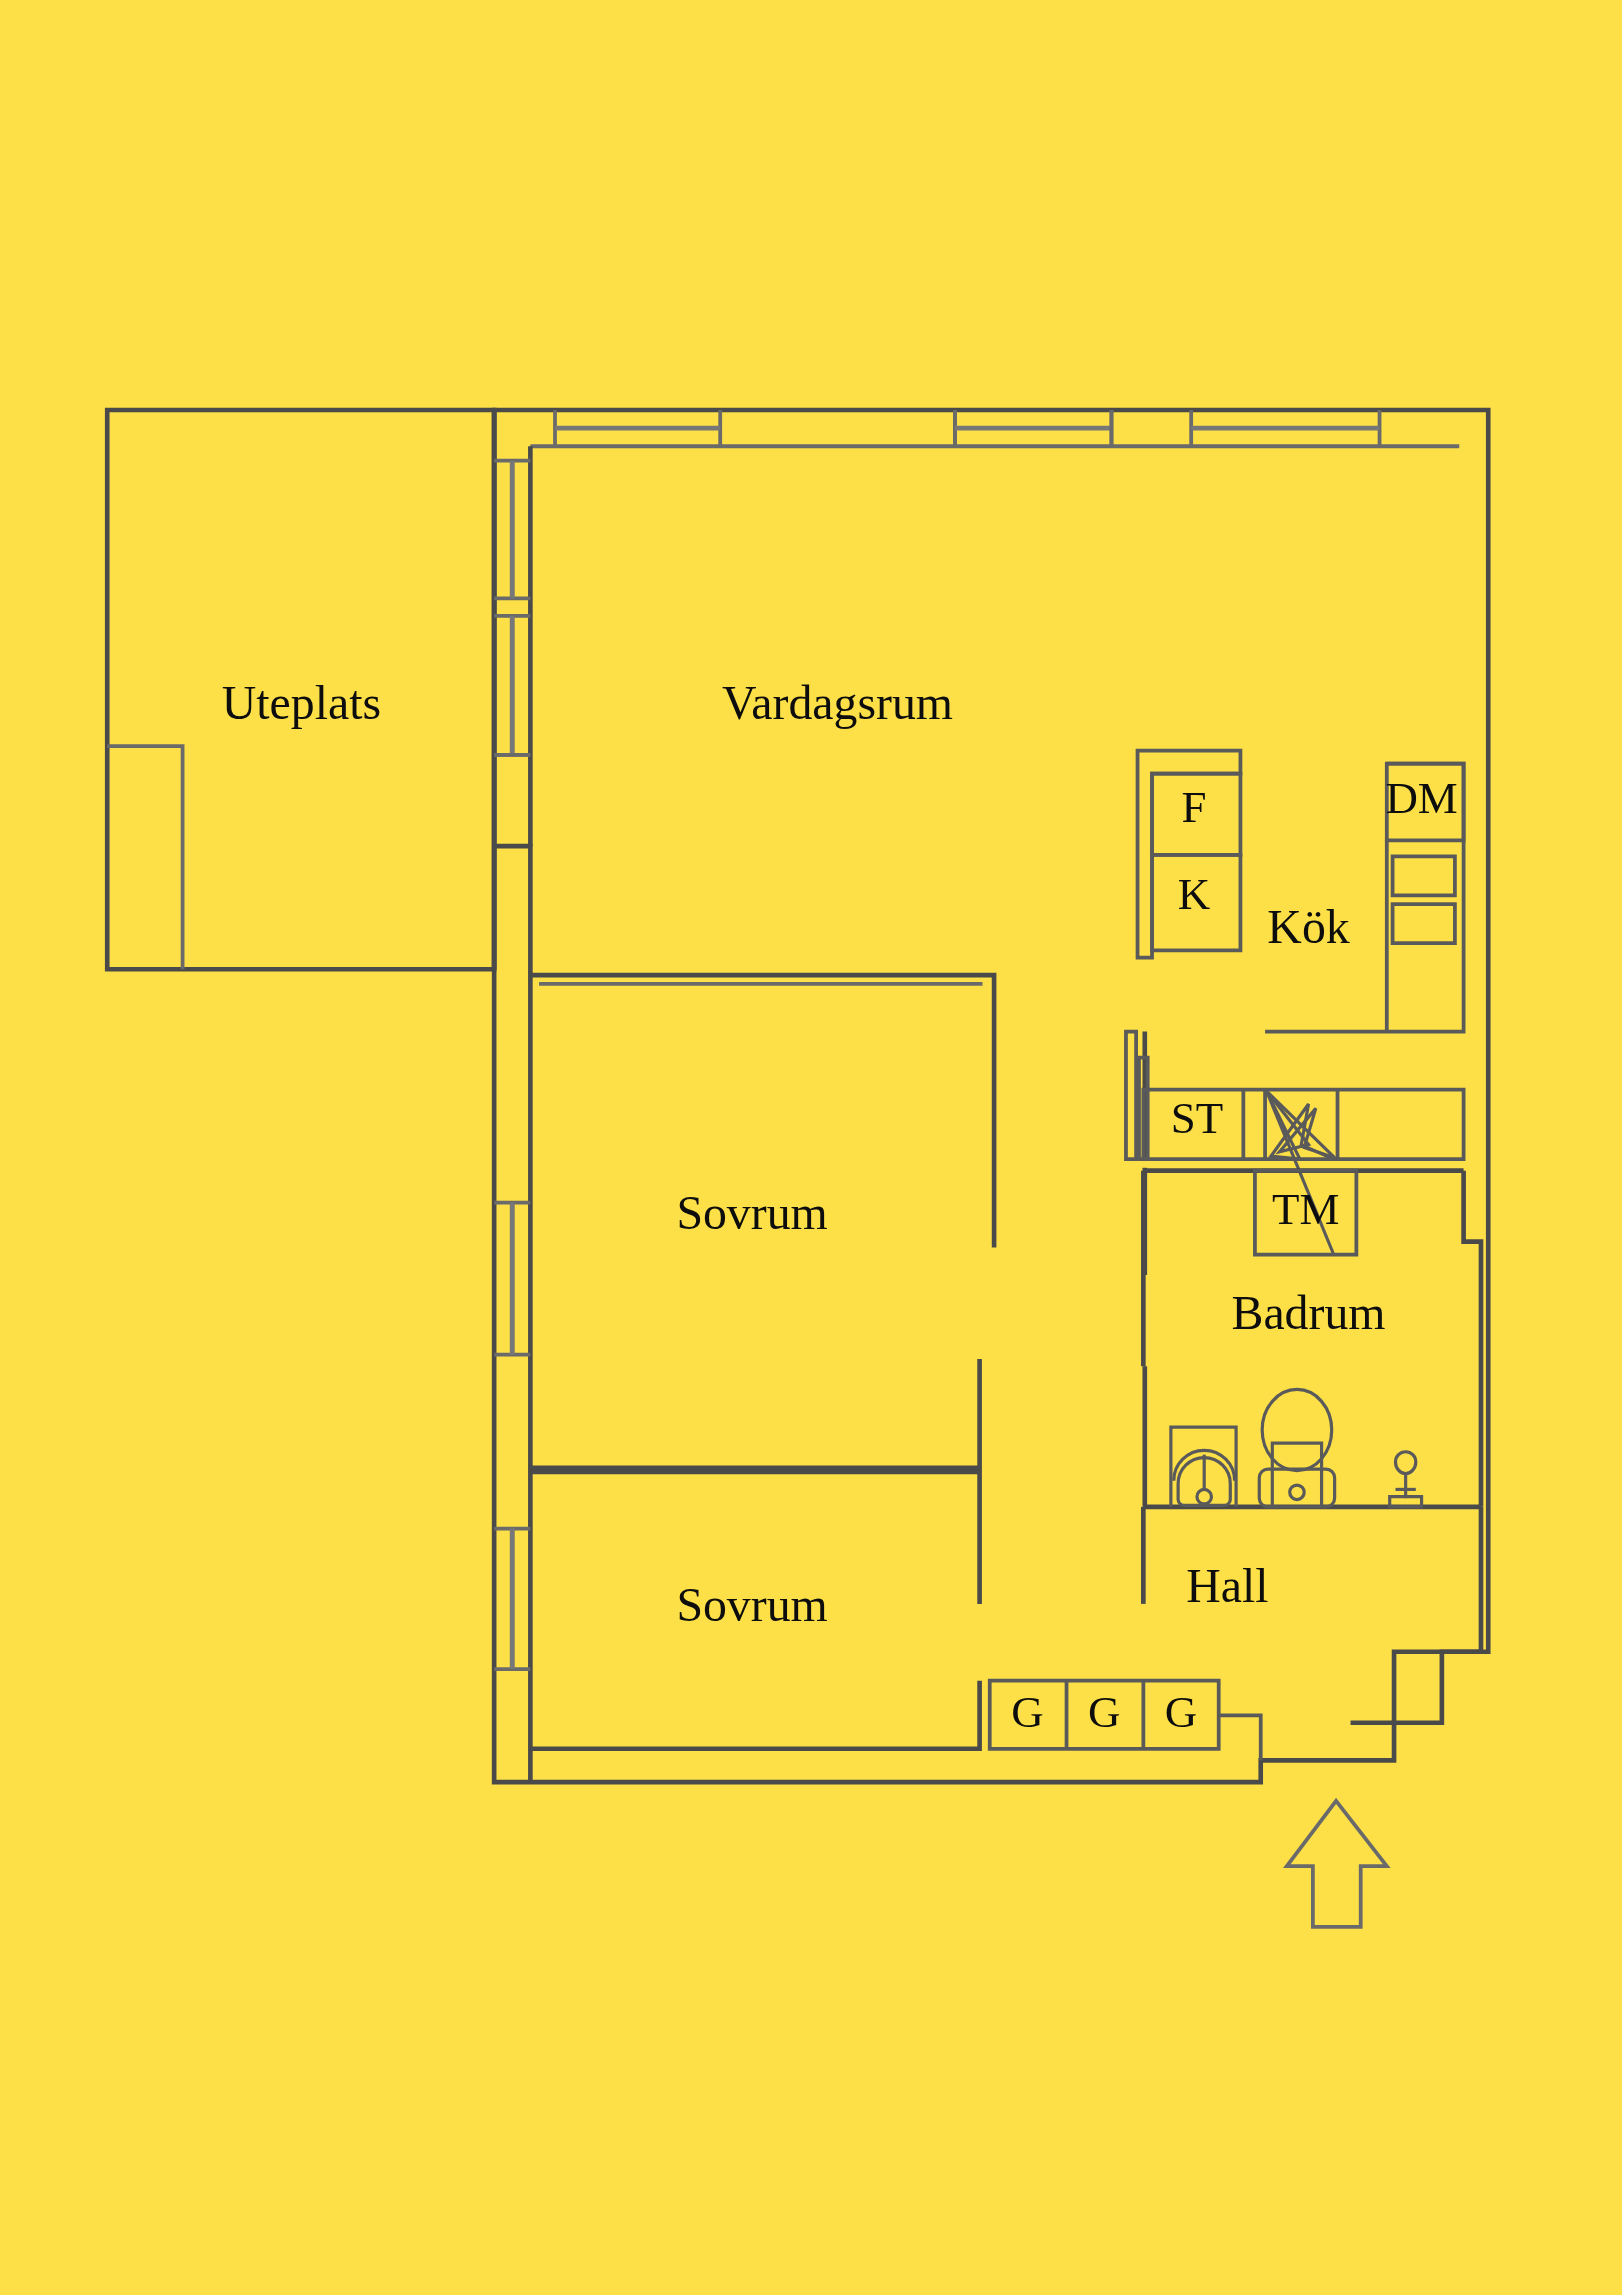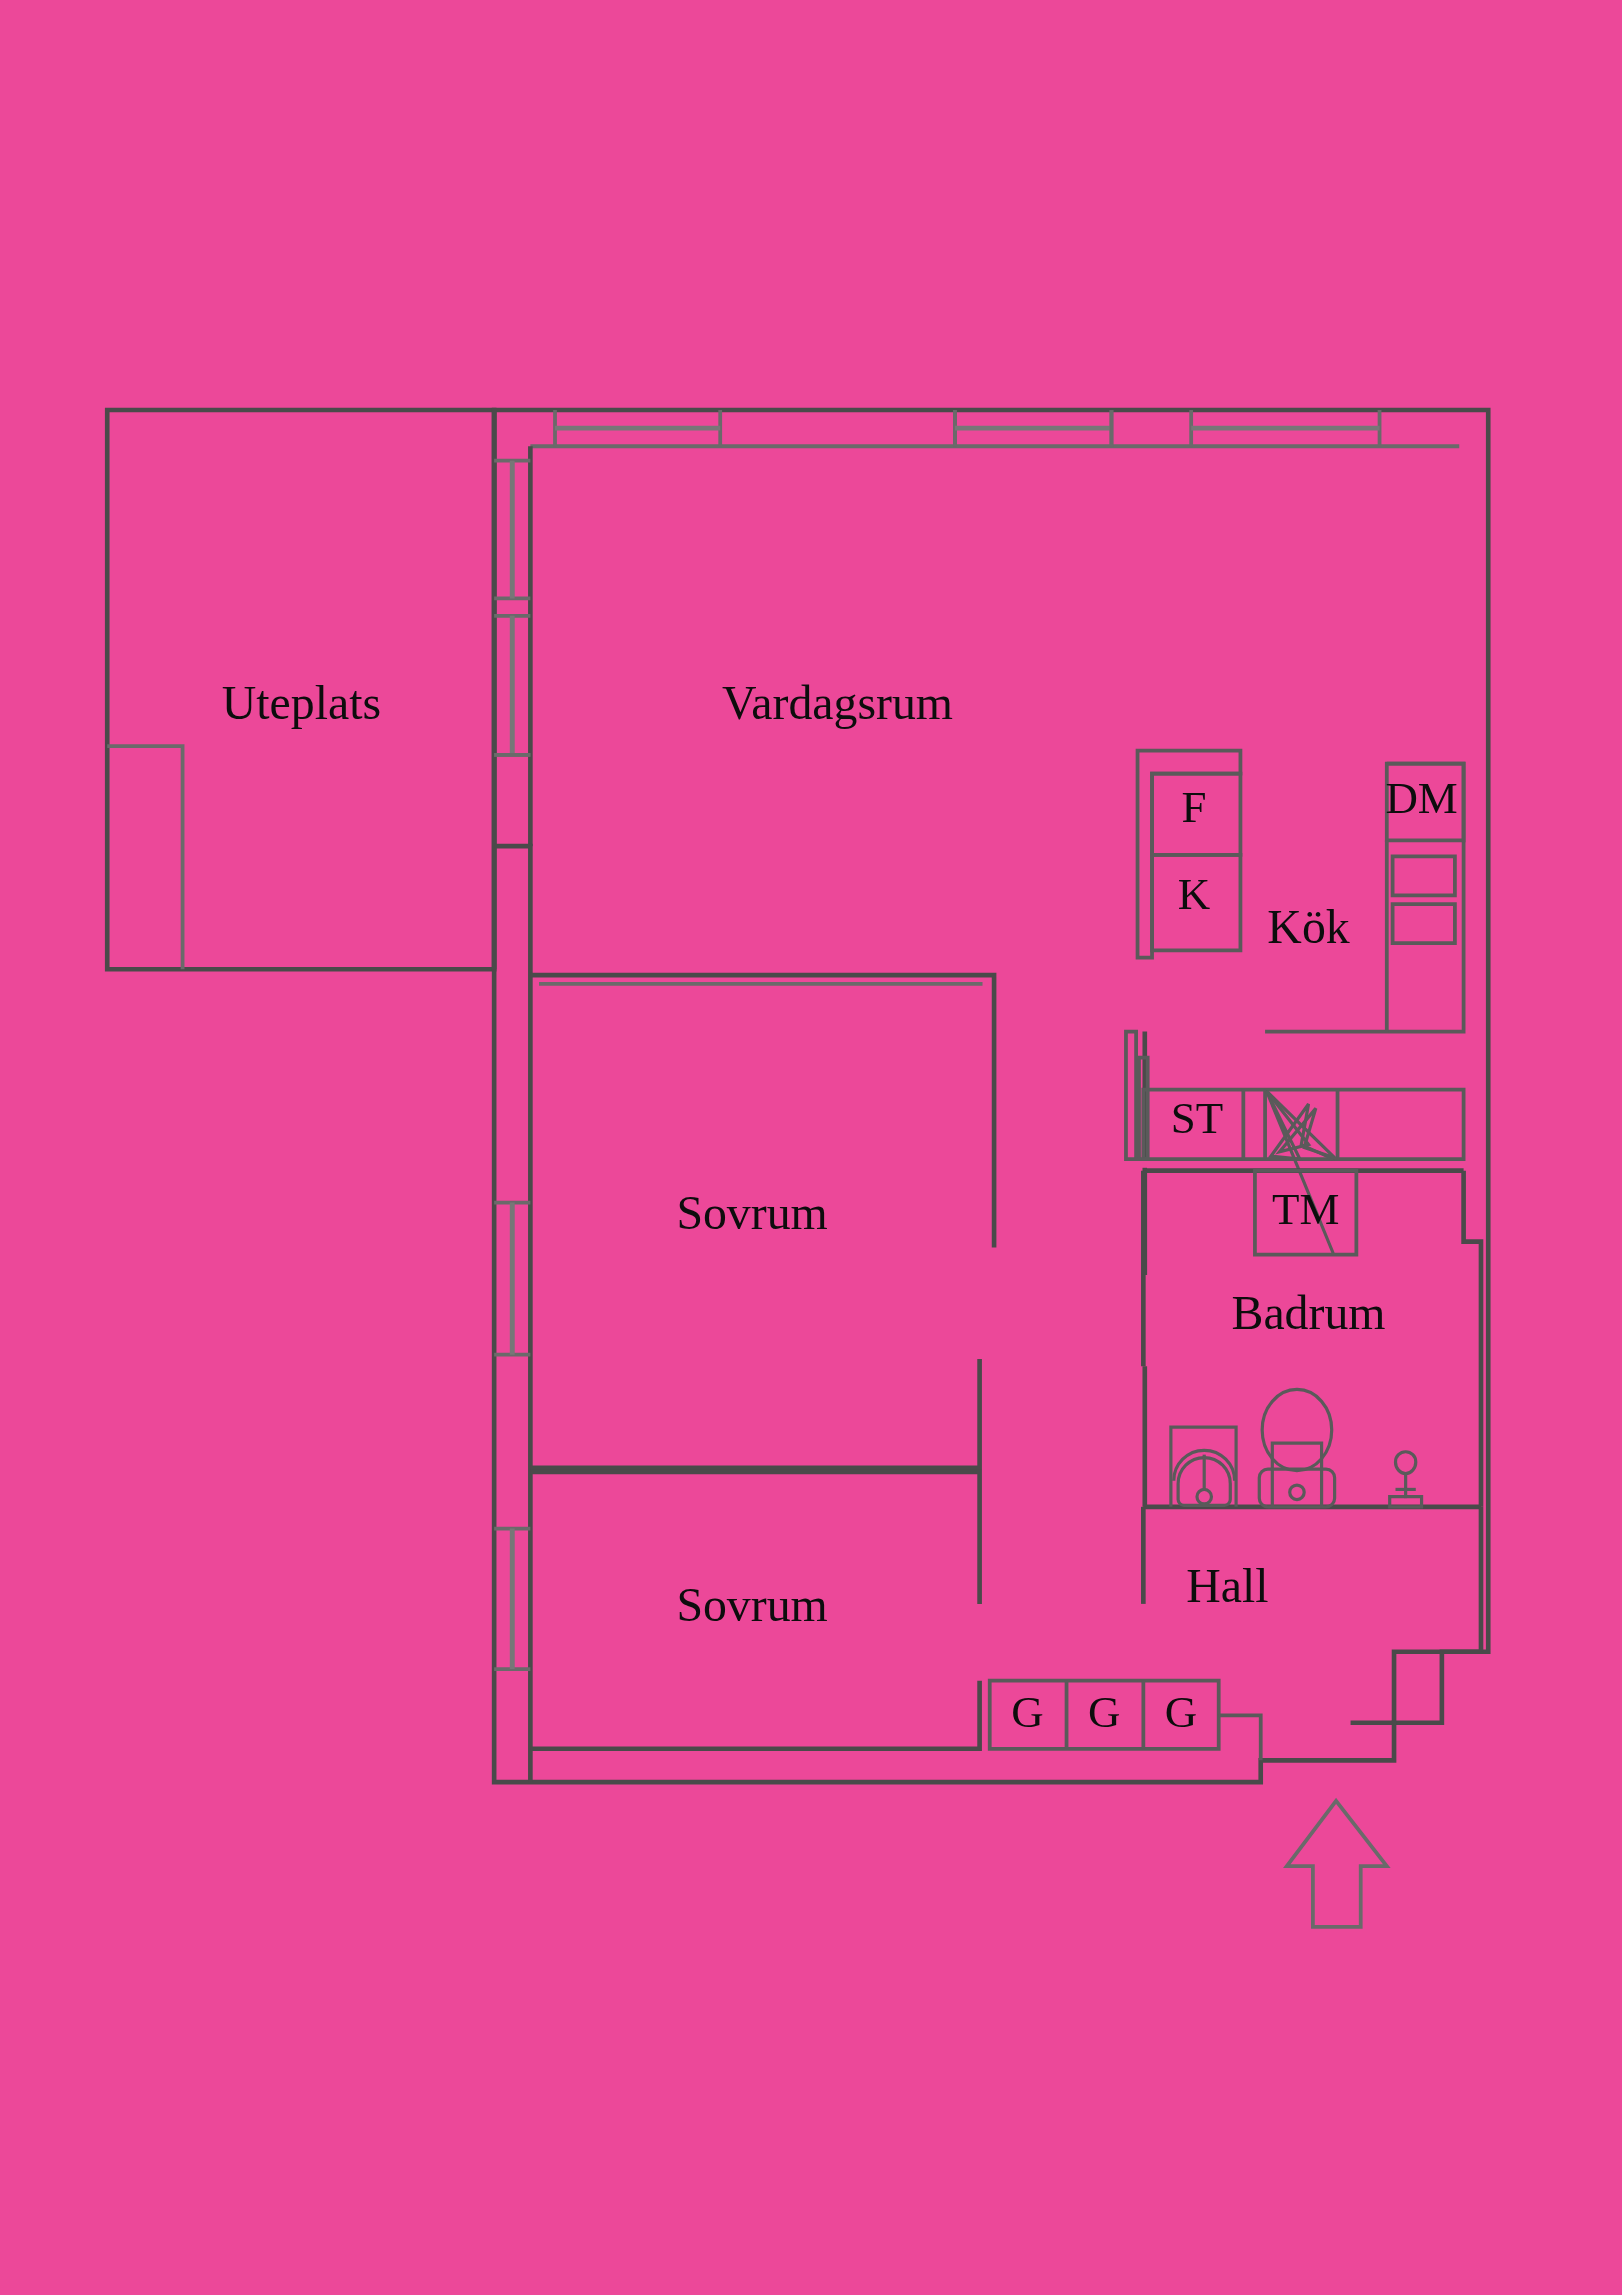--- a/index.html
+++ b/index.html
@@ -11,21 +11,21 @@
   body {
     width: 1623px;
     height: 2295px;
     font-family: "Liberation Serif", "DejaVu Serif", serif;
     overflow: hidden;
   }
   #floorplan-root {
     position: relative;
     width: 1623px;
     height: 2295px;
-    background: #ec4899;
+    background: #fde047;
   }
   svg#plan {
     position: absolute;
     left: 0;
     top: 0;
     width: 1623px;
     height: 2295px;
     display: block;
   }
   .wall {

